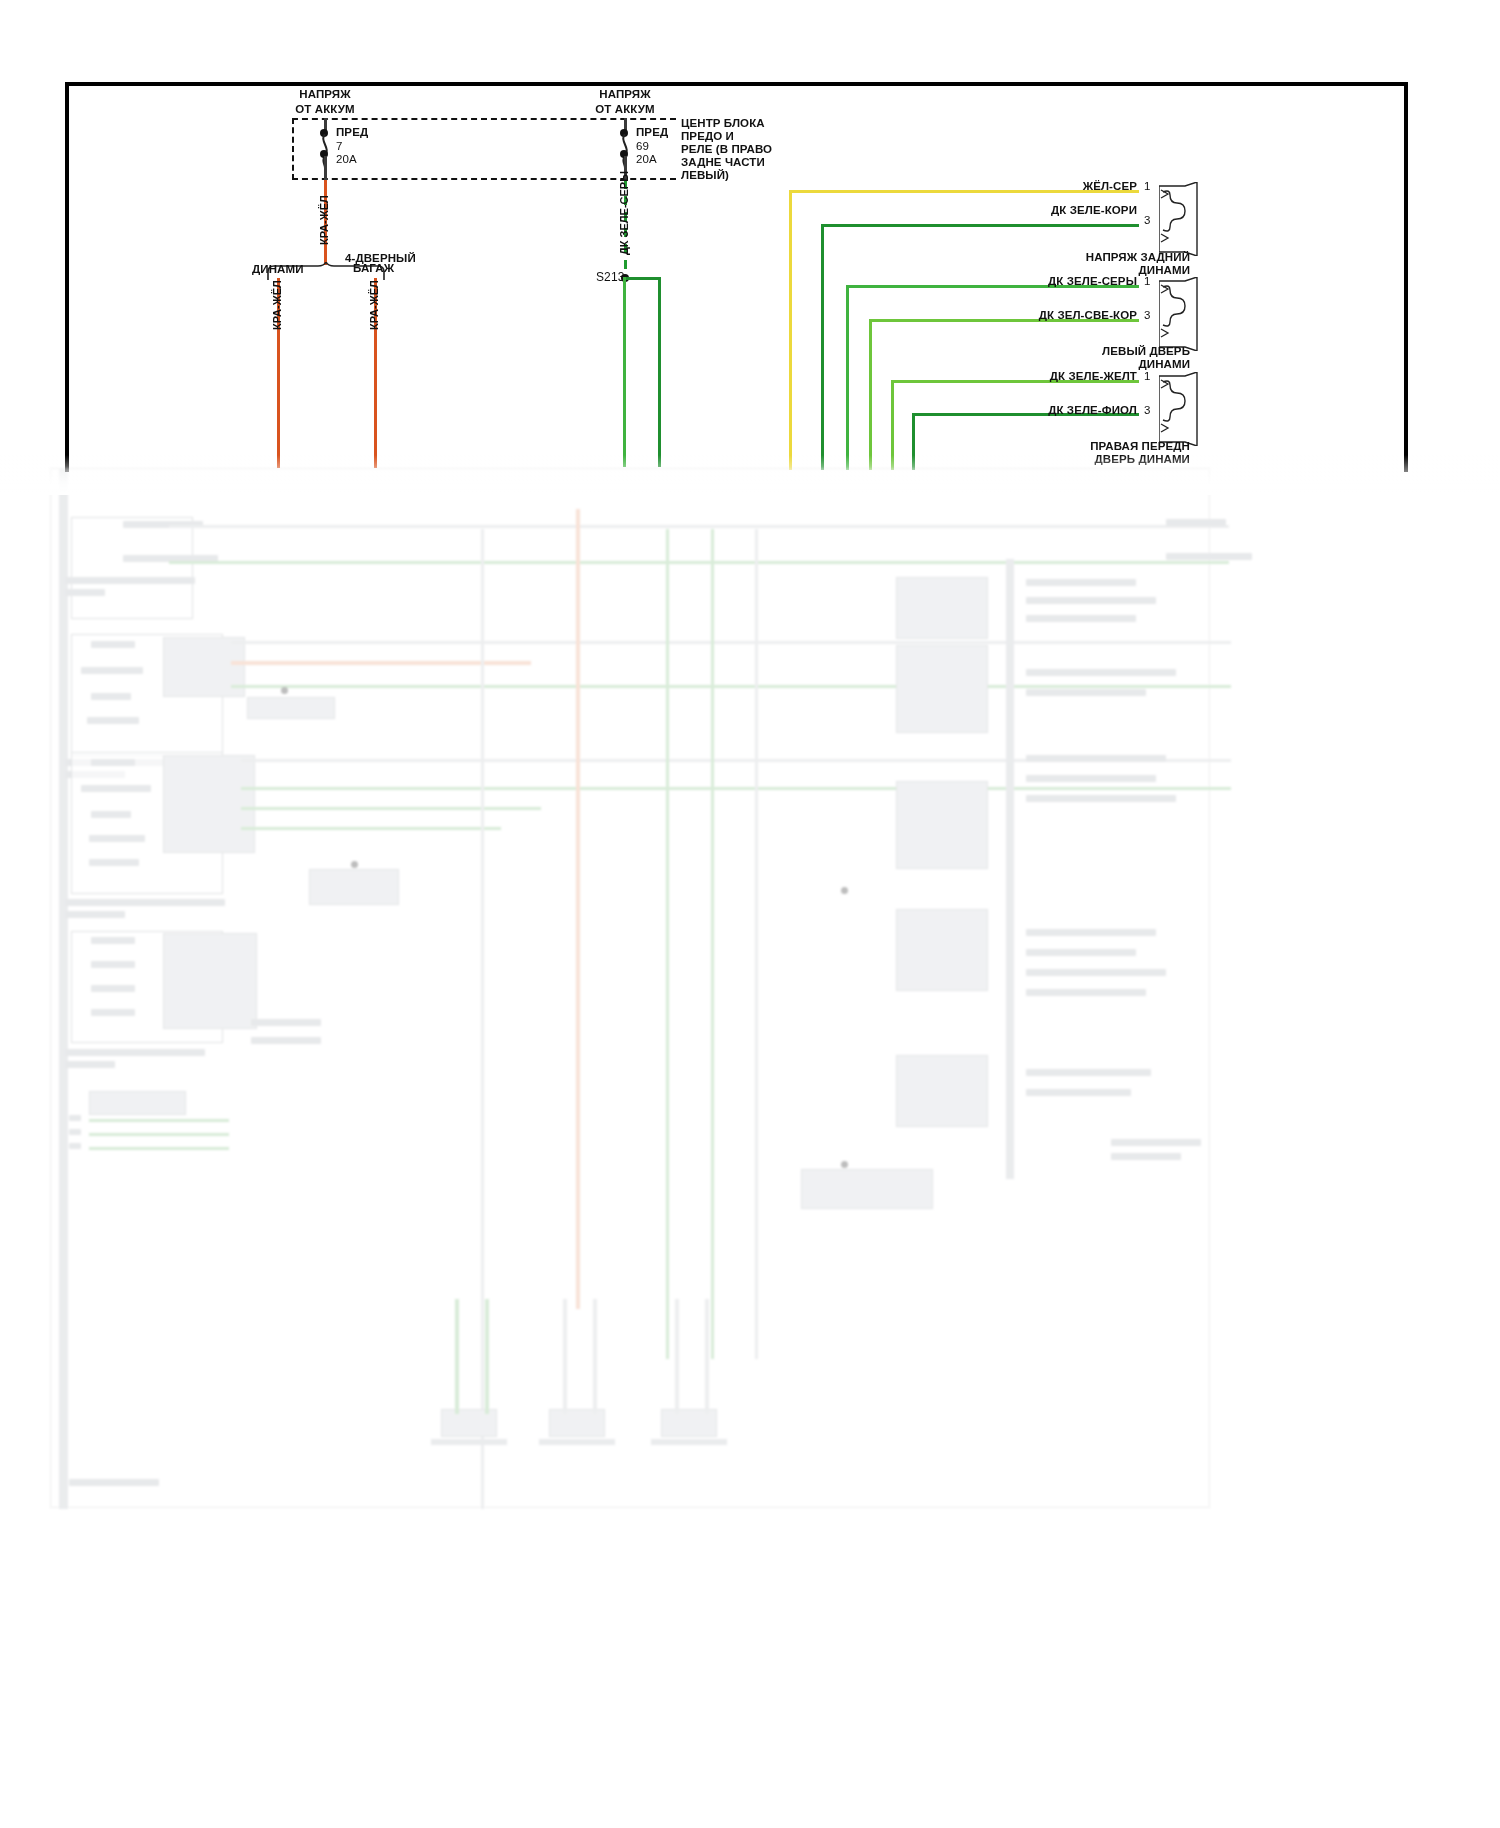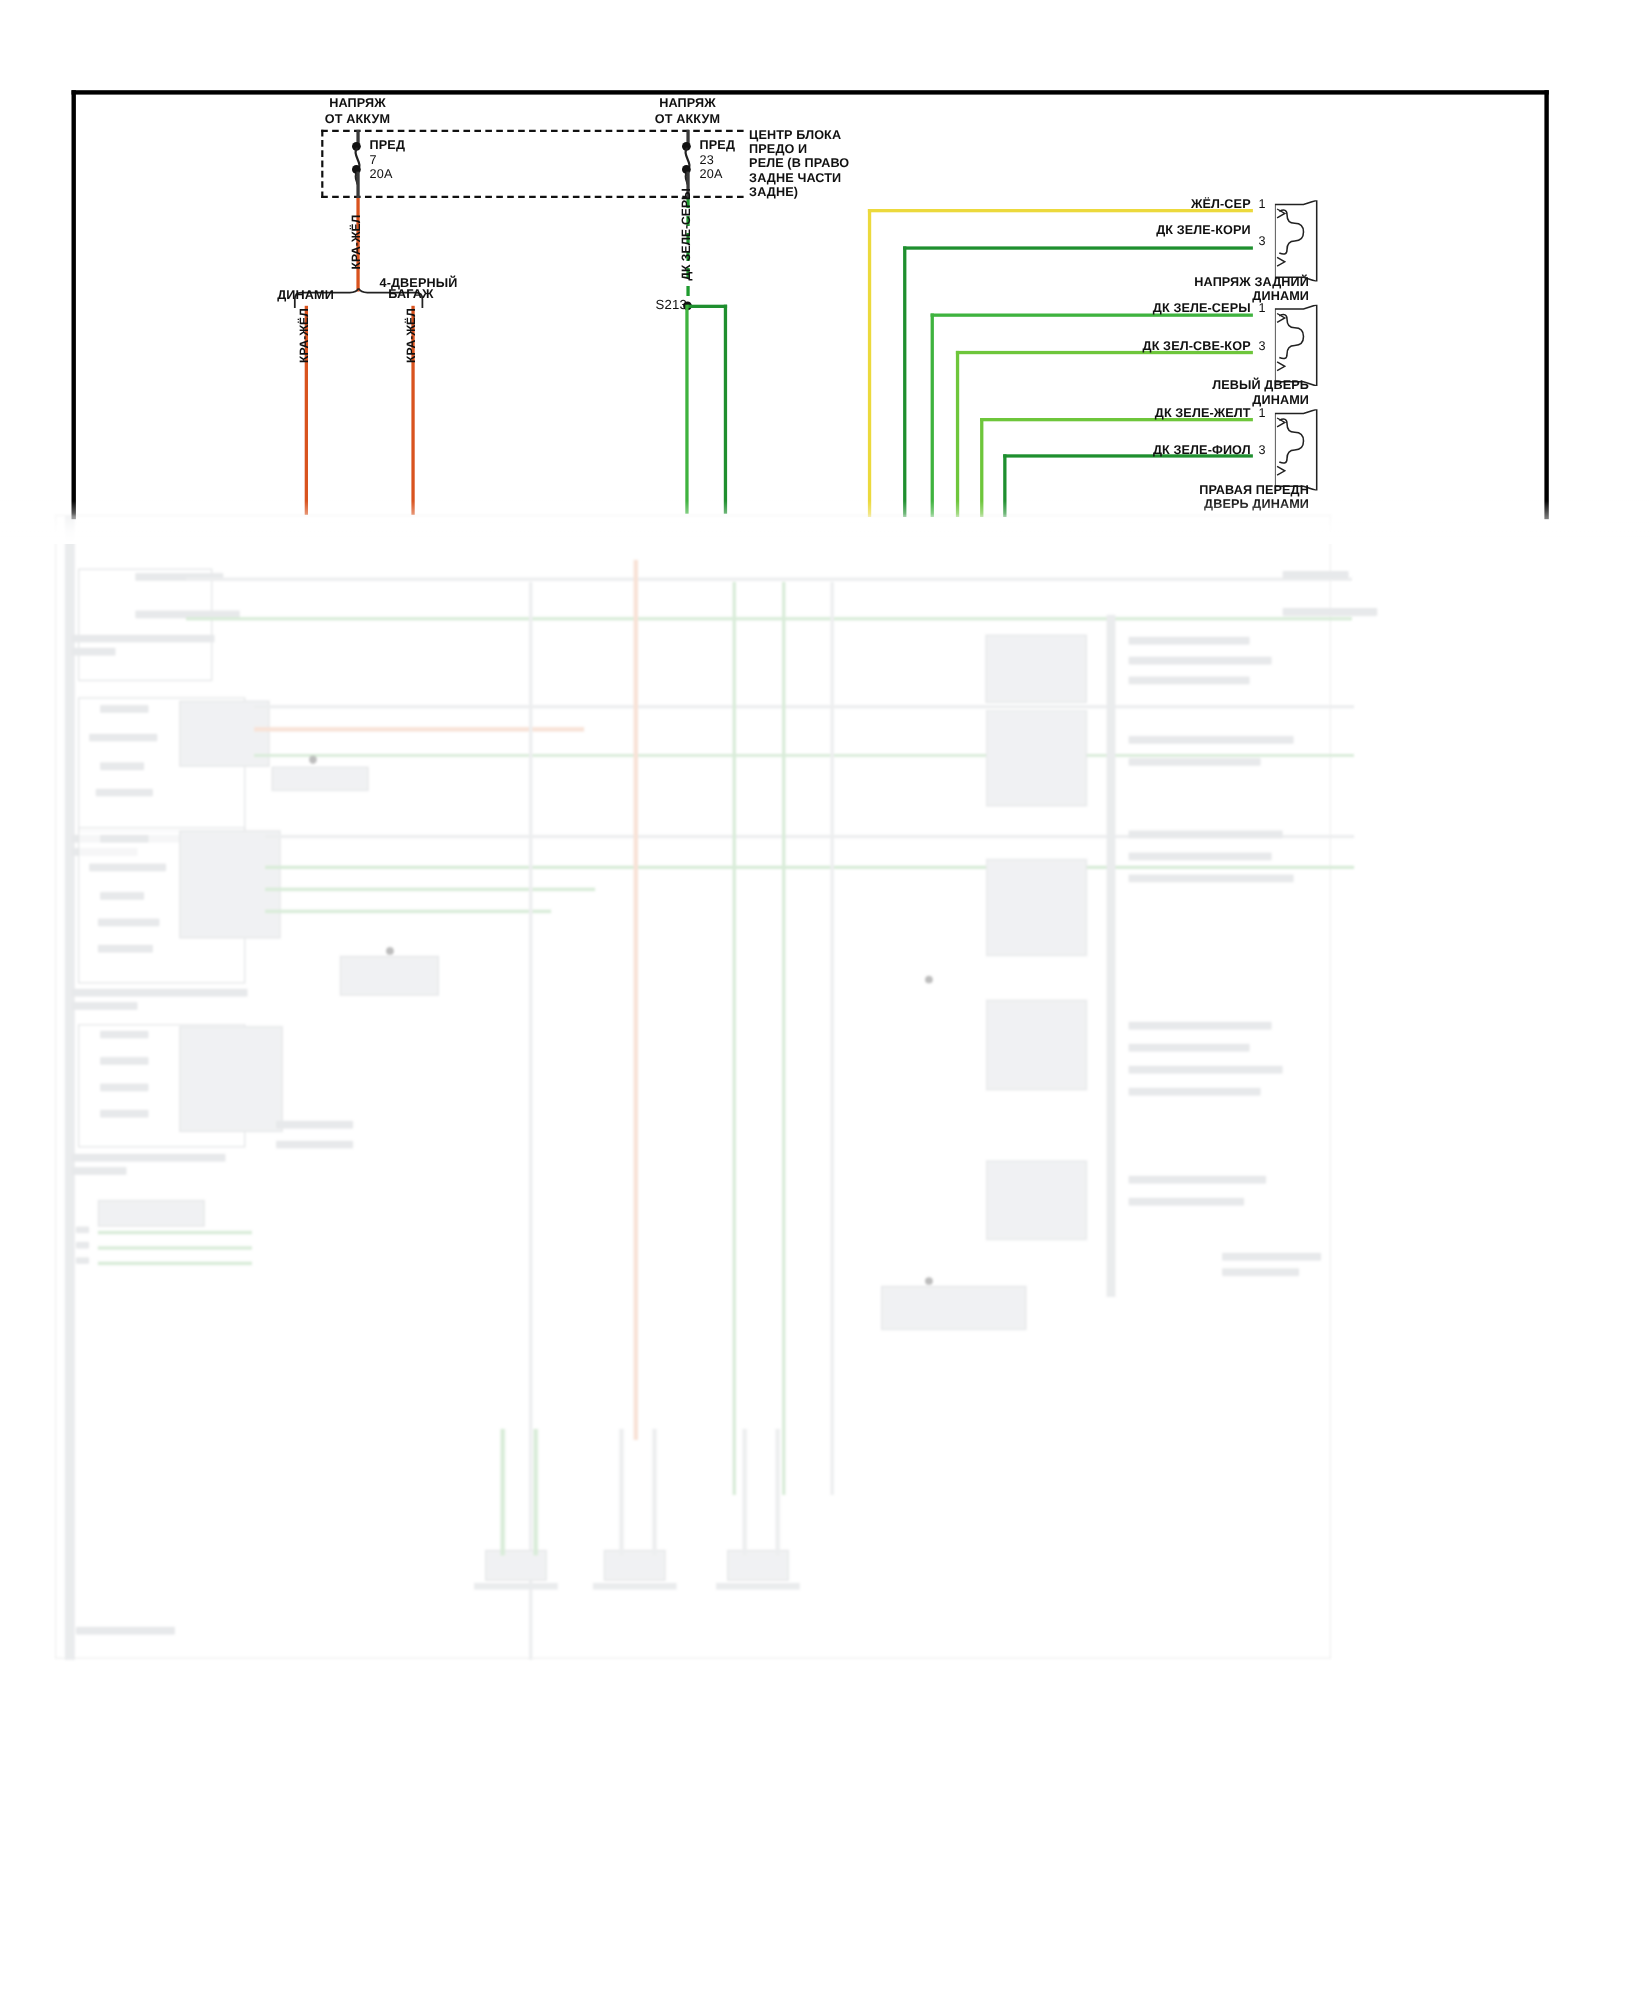--- a/index.html
+++ b/index.html
@@ -98,28 +98,28 @@
 
   <div class="wire vw w-black" style="left:624px;top:118px;height:14px;"></div>
   <div class="node" style="left:620px;top:129px;"></div>
   <svg class="fuse" style="left:618px;top:134px;" viewBox="0 0 14 34">
     <path d="M7 0 C 1 7, 13 14, 7 21 C 3 27, 7 30, 7 34" stroke="#222" stroke-width="2" fill="none"></path>
   </svg>
   <div class="node" style="left:620px;top:150px;"></div>
   <div class="wire vw w-black" style="left:624px;top:156px;height:24px;"></div>
 
   <div class="lbl" style="left:636px;top:126px;">ПРЕД</div>
-  <div class="lbl norm" style="left:636px;top:140px;">23</div>
+  <div class="lbl norm" style="left:636px;top:140px;">69</div>
   <div class="lbl norm" style="left:636px;top:153px;">20A</div>
 
   <div class="lbl" style="left:681px;top:117px;">ЦЕНТР БЛОКА</div>
   <div class="lbl" style="left:681px;top:130px;">ПРЕДО И</div>
   <div class="lbl" style="left:681px;top:143px;">РЕЛЕ (В ПРАВО</div>
   <div class="lbl" style="left:681px;top:156px;">ЗАДНЕ ЧАСТИ</div>
-  <div class="lbl" style="left:681px;top:169px;">ЗАДНЕ)</div>
+  <div class="lbl" style="left:681px;top:169px;">ЛЕВЫЙ)</div>
 
   <div class="wire vw w-green" style="left:624px;top:180px;height:98px;
        background:repeating-linear-gradient(to bottom,#1f9b2f 0 9px,transparent 9px 16px);"></div>
   <div class="vlbl" style="left:618px;top:255px;">ДК ЗЕЛЕ-СЕРЫ</div>
 
   <div class="lbl norm" style="left:596px;top:271px;font-size:12px;">S213</div>
   <div class="node" style="left:621px;top:274px;"></div>
 
   <div class="wire hw w-green-dk" style="left:625px;top:277px;width:36px;"></div>
   <div class="wire vw w-green-dk" style="left:658px;top:277px;height:190px;"></div>

